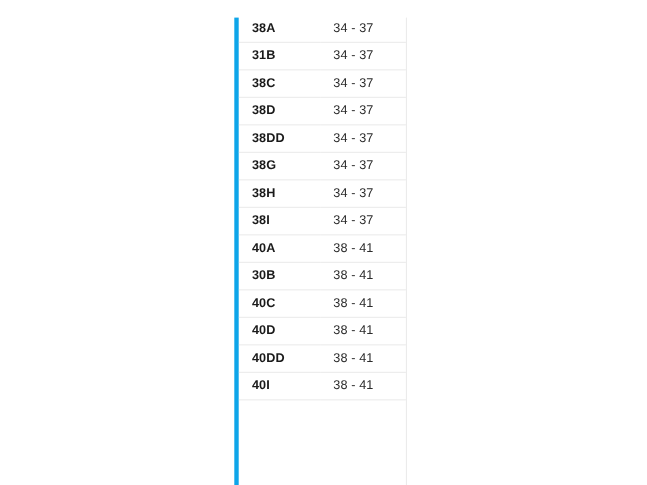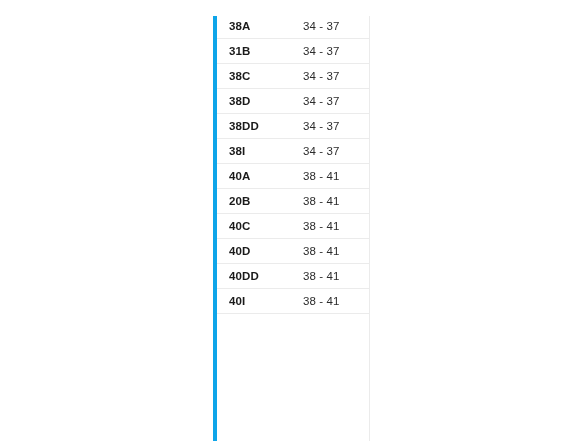--- a/index.html
+++ b/index.html
@@ -98,29 +98,37 @@
           </tr>
           <tr>
             <td class="col-size">38D</td>
             <td class="col-range">34 - 37</td>
           </tr>
           <tr>
             <td class="col-size">38DD</td>
             <td class="col-range">34 - 37</td>
           </tr>
           <tr>
+            <td class="col-size">38G</td>
+            <td class="col-range">34 - 37</td>
+          </tr>
+          <tr>
+            <td class="col-size">38H</td>
+            <td class="col-range">34 - 37</td>
+          </tr>
+          <tr>
             <td class="col-size">38I</td>
             <td class="col-range">34 - 37</td>
           </tr>
           <tr>
             <td class="col-size">40A</td>
             <td class="col-range">38 - 41</td>
           </tr>
           <tr>
-            <td class="col-size">20B</td>
+            <td class="col-size">30B</td>
             <td class="col-range">38 - 41</td>
           </tr>
           <tr>
             <td class="col-size">40C</td>
             <td class="col-range">38 - 41</td>
           </tr>
           <tr>
             <td class="col-size">40D</td>
             <td class="col-range">38 - 41</td>
           </tr>

